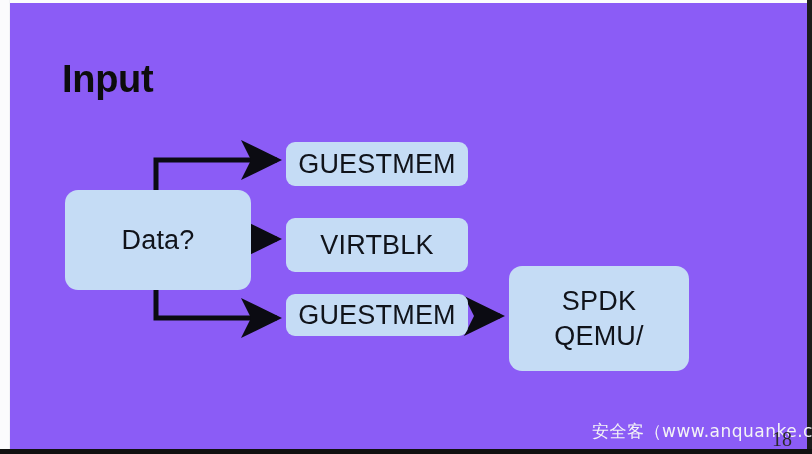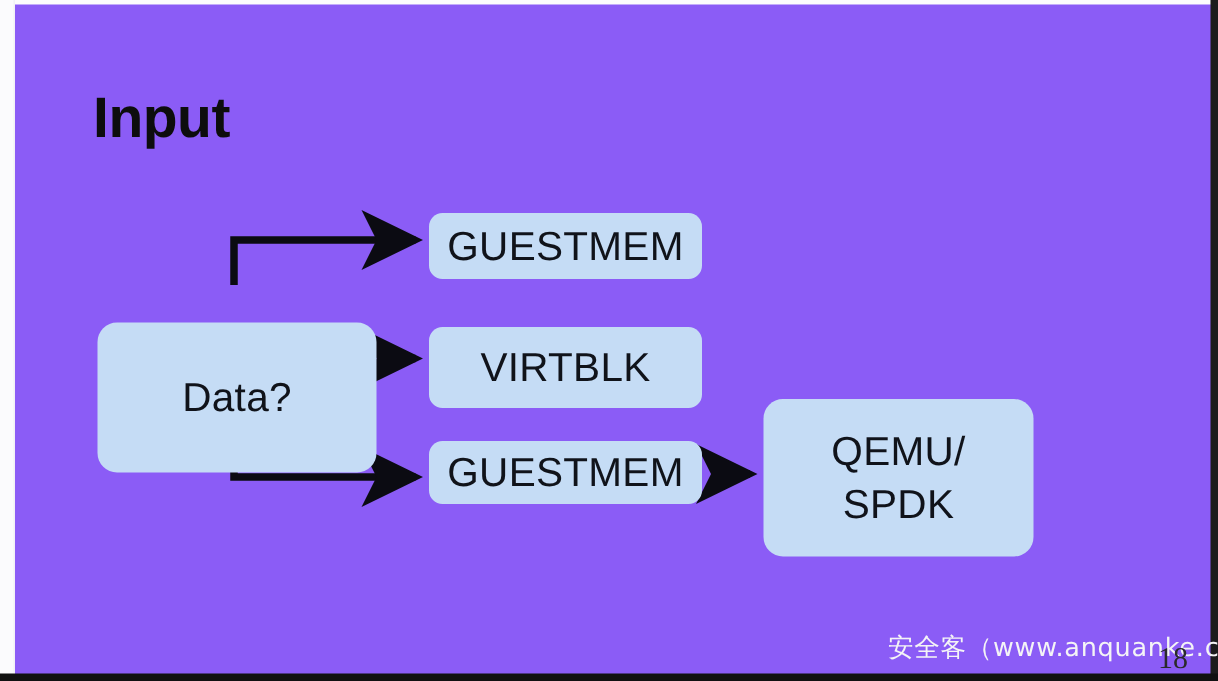--- a/index.html
+++ b/index.html
@@ -61,21 +61,21 @@
     font-weight: 400;
     letter-spacing: 0.2px;
     text-align: center;
     box-sizing: border-box;
   }
   .node.multiline {
     flex-direction: column;
     line-height: 1.28;
   }
 
-  #node-data    { left: 65px;  top: 190px; width: 186px; height: 100px; font-size: 27px; margin-top: 25px; }
+  #node-data    { left: 65px;  top: 190px; width: 186px; height: 100px; font-size: 27px; }
   #node-guestmem{ left: 286px; top: 142px; width: 182px; height: 44px;  border-radius: 9px; }
   #node-virtblk { left: 286px; top: 218px; width: 182px; height: 54px;  border-radius: 9px; }
   #node-virtdesc{ left: 286px; top: 294px; width: 182px; height: 42px;  border-radius: 9px; }
   #node-qemu    { left: 509px; top: 266px; width: 180px; height: 105px; }
 
   #arrows {
     position: absolute;
     left: 0; top: 0;
     width: 812px; height: 454px;
     pointer-events: none;
@@ -138,20 +138,20 @@
 
   <div class="node" id="node-virtblk">
     <span>VIRTBLK</span>
   </div>
 
   <div class="node" id="node-virtdesc">
     <span>GUESTMEM</span>
   </div>
 
   <div class="node multiline" id="node-qemu">
+    <span>SPDK</span>
     <span>QEMU/</span>
-    <span>SPDK</span>
   </div>
 
   <div id="watermark">安全客（www.anquanke.com）</div>
   <div id="pagenum">18</div>
 
 </div>
 
 </body></html>

